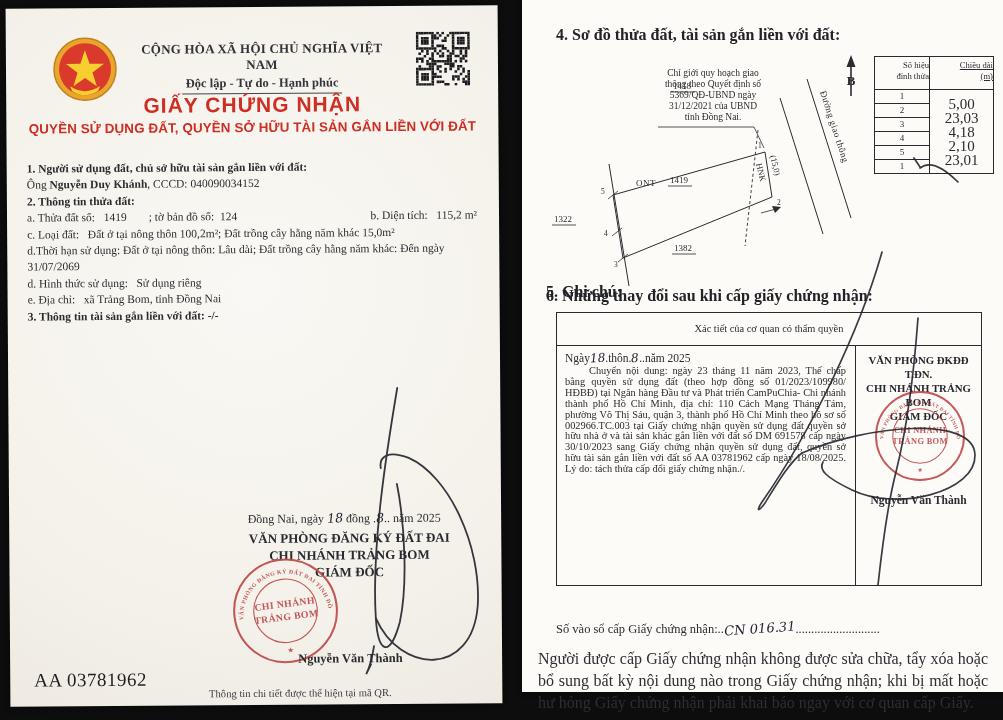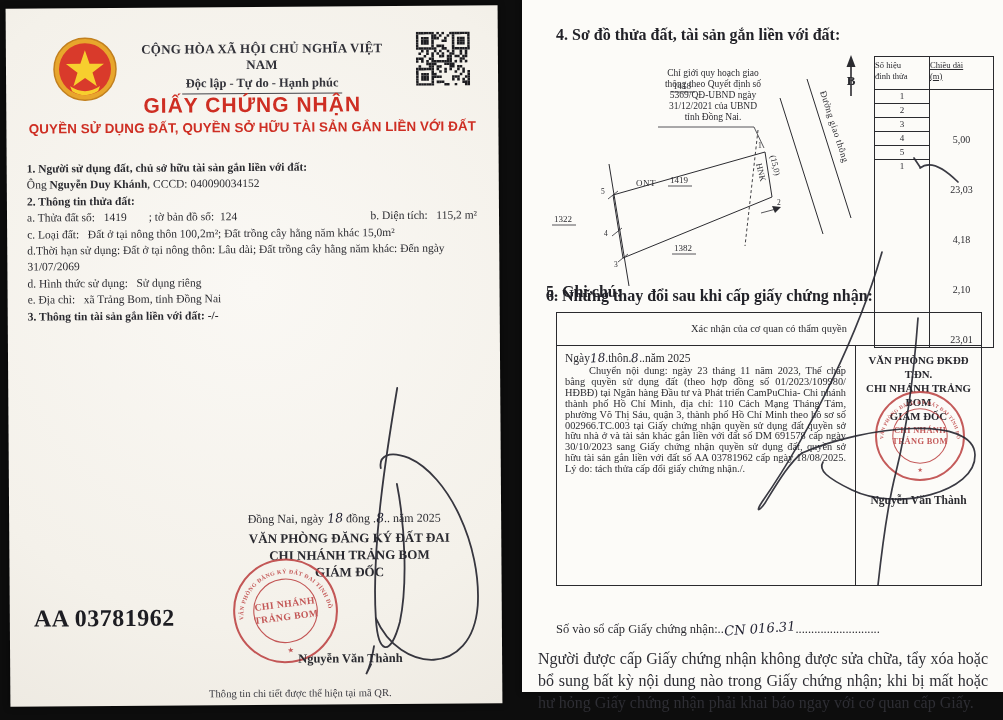--- a/index.html
+++ b/index.html
@@ -27,21 +27,21 @@
   .lp-sections span,.lp-sections div{white-space:pre-wrap;}
   .b{font-weight:bold;}
   .row-a{display:flex;}
   .row-a .mid{margin-left:22px;}
   .row-a .right{margin-left:auto;margin-right:10px;}
   .lp-dateline{position:absolute;top:504px;left:185px;width:300px;text-align:center;font-size:12px;}
   .lp-office{position:absolute;top:524px;left:200px;width:280px;text-align:center;
              font-weight:bold;font-size:13px;line-height:1.3;color:#2a2a30;}
   .seal-wrap-left{position:absolute;left:220px;top:548px;transform:rotate(-7deg);opacity:.92;}
   .lp-name{position:absolute;left:288px;top:645px;font-weight:bold;font-size:12.5px;}
-  .lp-serial{position:absolute;left:24px;top:597px;font-weight:bold;font-size:24px;
+  .lp-serial{position:absolute;left:24px;top:661px;font-weight:normal;font-size:19px;
              letter-spacing:.5px;color:#1d1d22;}
   .lp-qrnote{position:absolute;top:681px;left:120px;width:340px;text-align:center;
              font-size:10.6px;color:#3a3a40;}
 
   
   .rp-h{position:absolute;font-weight:bold;font-size:16px;color:#222228;}
   #rp-h4{top:26px;left:34px;}
   #rp-h5{top:283px;left:24px;}
   #rp-h6{top:287px;left:24px;}
   .diagram{position:absolute;left:8px;top:36px;}
@@ -49,27 +49,27 @@
   .dg-thin{stroke:#2b2b30;stroke-width:.8;fill:none;}
   .dg-dash{stroke:#2b2b30;stroke-width:.9;fill:none;stroke-dasharray:3 2.5;}
   .diagram text{fill:#2b2b30;font-family:"Liberation Serif",serif;}
   .dg-note{font-size:9.5px;text-anchor:middle;}
   .dg-num{font-size:9px;}
   .dg-v{font-size:7.5px;}
   .north{position:absolute;left:318px;top:54px;}
   .vtable{position:absolute;left:352px;top:56px;width:118px;display:flex;
           border:1.5px solid #2a2a2e;background:#fcfbf8;font-size:9px;}
   .vt-left{width:54px;border-right:1.4px solid #2a2a2e;}
-  .vt-hdr{height:29px;border-bottom:1px solid #2a2a2e;text-align:left;font-size:8.6px;
+  .vt-hdr{height:29px;border-bottom:1px solid #2a2a2e;text-align:right;font-size:8.6px;
           line-height:1.25;padding-top:3px;}
   .vt-row{height:13px;border-bottom:1px solid #2a2a2e;text-align:center;line-height:13px;}
   .vt-row:last-child{border-bottom:none;}
   .vt-right{flex:1;}
   .vt-vals{padding-top:7px;text-align:center;}
-  .vt-val{height:14px;line-height:14px;font-size:10px;margin-top:36px;}
+  .vt-val{height:14px;line-height:14px;font-size:15px;}
   .ctable{position:absolute;left:34px;top:312px;width:424px;height:272px;
           border:1.4px solid #2a2a2e;display:flex;flex-direction:column;font-size:10.4px;}
   .ct-hdr{display:flex;border-bottom:1px solid #2a2a2e;height:32px;}
   .ct-hdr .c1{width:281px;border-right:1px solid #2a2a2e;display:flex;align-items:center;justify-content:center;}
   .ct-hdr .c2{flex:1;display:flex;align-items:center;justify-content:center;text-align:center;line-height:1.2;}
   .ct-body{display:flex;flex:1;}
   .ct-body .c1{width:281px;border-right:1px solid #2a2a2e;padding:5px 9px 0 8px;}
   .ct-body .c2{flex:1;position:relative;text-align:center;}
   .entry-date{font-size:11.5px;}
   .entry-text{margin-top:1px;text-align:justify;text-indent:24px;font-size:10.35px;line-height:10.9px;}
@@ -454,21 +454,21 @@
         <div class="vt-val">23,01</div>
       </div>
     </div>
   </div>
 
   <div class="rp-h" id="rp-h5">5. Ghi chú:</div>
   <div class="rp-h" id="rp-h6">6. Những thay đổi sau khi cấp giấy chứng nhận:</div>
 
   <div class="ctable">
     <div class="ct-hdr">
-      <div class="c2">Xác nhận của cơ quan có thẩm quyền</div>
+      <div class="c2">Xác tiết của cơ quan có thẩm quyền</div>
     </div>
     <div class="ct-body">
       <div class="c1">
         <div class="entry-date"><span>Ngày</span><span class="hw">18</span><span>.thôn.</span><span class="hw">8</span><span>..năm 2025</span></div>
         <div class="entry-text">Chuyển nội dung: ngày 23 tháng 11 năm 2023, Thế chấp bằng quyền sử dụng đất (theo hợp đồng số 01/2023/109980/ HĐBĐ) tại Ngân hàng Đầu tư và Phát triển CamPuChia- Chi nhánh thành phố Hồ Chí Minh, địa chỉ: 110 Cách Mạng Tháng Tám, phường Võ Thị Sáu, quận 3, thành phố Hồ Chí Minh theo hồ sơ số 002966.TC.003 tại Giấy chứng nhận quyền sử dụng đất quyền sở hữu nhà ở và tài sản khác gắn liền với đất số DM 691578 cấp ngày 30/10/2023 sang Giấy chứng nhận quyền sử dụng đất, quyền sở hữu tài sản gắn liền với đất số AA 03781962 cấp ngày 18/08/2025. Lý do: tách thửa cấp đổi giấy chứng nhận./.</div>
       </div>
       <div class="c2">
         <div class="ct-office">
           <div>VĂN PHÒNG ĐKĐĐ T.ĐN.</div>
           <div>CHI NHÁNH TRẢNG BOM</div>

